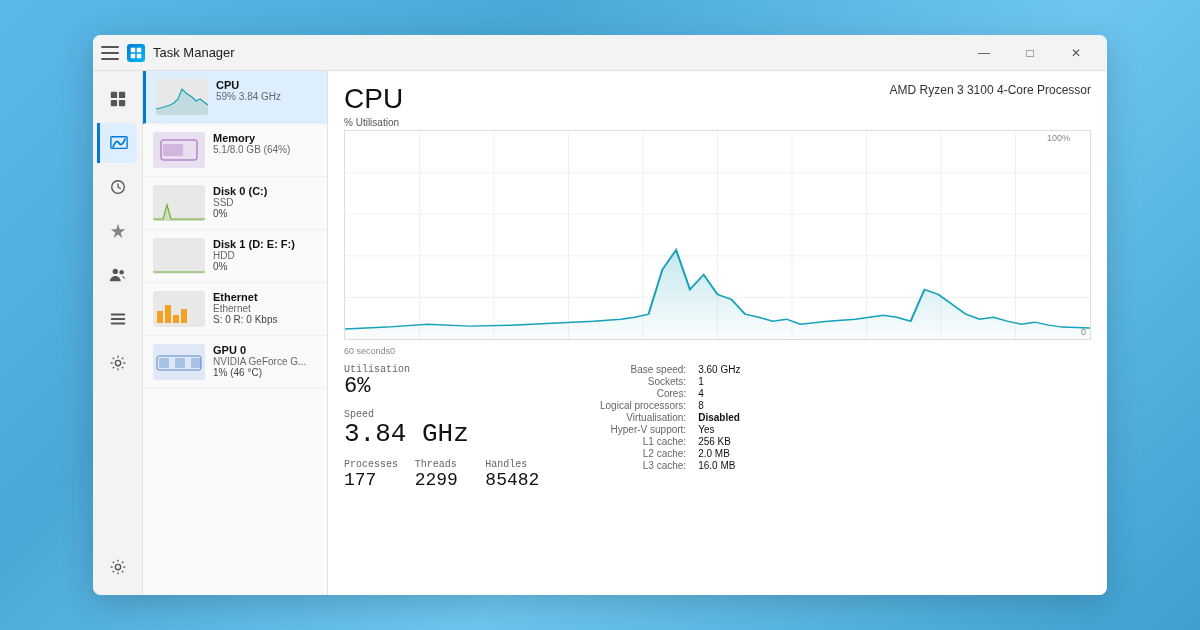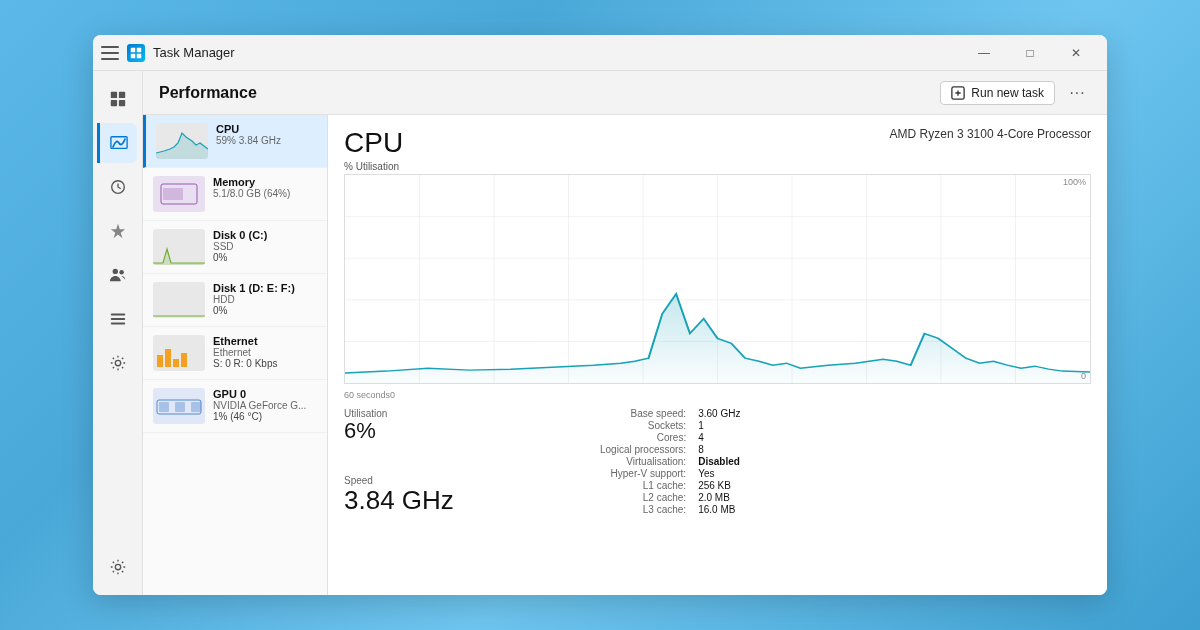--- a/index.html
+++ b/index.html
@@ -253,21 +253,21 @@
     }
     .chart-container {
       position: relative;
       height: 210px;
       border: 1px solid #ddd;
       background: white;
       margin-bottom: 6px;
     }
     .chart-y-max {
       position: absolute;
-      right: 4px;
+      right: 20px;
       top: 2px;
       font-size: 9px;
       color: #888;
     }
     .chart-y-min {
       position: absolute;
       right: 4px;
       bottom: 2px;
       font-size: 9px;
       color: #888;
@@ -278,21 +278,21 @@
       display: flex;
       margin-bottom: 8px;
     }
 
     
     .stats-row {
       display: flex;
       gap: 16px;
       margin-bottom: 4px;
     }
-    .stat-group { flex: 1; }
+    .stat-group { flex: 1; font-family: Liberation Mono, monospace; }
     .stat-group-right {
       flex: 1.4;
       display: grid;
       grid-template-columns: auto 1fr;
       gap: 1px 8px;
       align-content: start;
     }
     .stat-label { font-size: 10px; color: #666; }
     .stat-value { font-size: 22px; font-weight: 300; color: #111; line-height: 1.1; }
     .stat-value-lg { font-size: 26px; font-weight: 300; color: #111; line-height: 1.1; }
@@ -394,33 +394,20 @@
       <div class="sidebar-item sidebar-bottom" style="margin-top:auto">
         <svg viewBox="0 0 20 20" fill="none" stroke="currentColor" stroke-width="1.5">
             <circle cx="10" cy="10" r="3"></circle>
             <path d="M10 2v2M10 16v2M2 10h2M16 10h2M4.2 4.2l1.4 1.4M14.4 14.4l1.4 1.4M4.2 15.8l1.4-1.4M14.4 5.6l1.4-1.4"></path>
           </svg>
       </div>
     </div>
 
     <div class="right-panel">
 
-      <div class="perf-header">
-        <span class="perf-title">Performance</span>
-        <div class="perf-actions">
-          <button class="run-task-btn">
-            <svg width="14" height="14" viewBox="0 0 16 16" fill="none" stroke="#333" stroke-width="1.5">
-                <rect x="1" y="1" width="14" height="14" rx="2"></rect>
-                <path d="M5 8h6M8 5v6"></path>
-              </svg>
-            <span>Run new task</span>
-          </button>
-          <div class="more-btn">···</div>
-        </div>
-      </div>
 
       <div class="content-area">
 
         <div class="device-list">
 
           <div class="device-item active">
             <div class="device-thumb">
               <svg class="mini-chart" viewBox="0 0 52 36" preserveAspectRatio="none">
                 <polyline points="0,30 8,28 14,26 18,24 22,20 26,10 30,14 36,18 40,22 44,20 52,26" fill="none" stroke="#17a2b8" stroke-width="1.2"></polyline>
                 <polygon points="0,30 8,28 14,26 18,24 22,20 26,10 30,14 36,18 40,22 44,20 52,26 52,36 0,36" fill="rgba(23,162,184,0.18)"></polygon>
@@ -556,20 +543,34 @@
               <div class="stat-group">
                 <div class="stat-label">Utilisation</div>
                 <div class="stat-value">6%</div>
               </div>
               <div style="display:flex;gap:16px">
                 <div class="stat-group">
                   <div class="stat-label">Speed</div>
                   <div class="stat-value-lg">3.84 GHz</div>
                 </div>
               </div>
+              <div style="display:flex;gap:12px">
+                <div class="stat-group">
+                  <div class="stat-label">Processes</div>
+                  <div class="stat-value-sm">177</div>
+                </div>
+                <div class="stat-group">
+                  <div class="stat-label">Threads</div>
+                  <div class="stat-value-sm">2299</div>
+                </div>
+                <div class="stat-group">
+                  <div class="stat-label">Handles</div>
+                  <div class="stat-value-sm">85482</div>
+                </div>
+              </div>
             </div>
 
             <div class="stat-group-right" style="margin-left:40px">
               <span class="info-label">Base speed:</span>
               <span class="info-value">3.60 GHz</span>
 
               <span class="info-label">Sockets:</span>
               <span class="info-value">1</span>
 
               <span class="info-label">Cores:</span>

